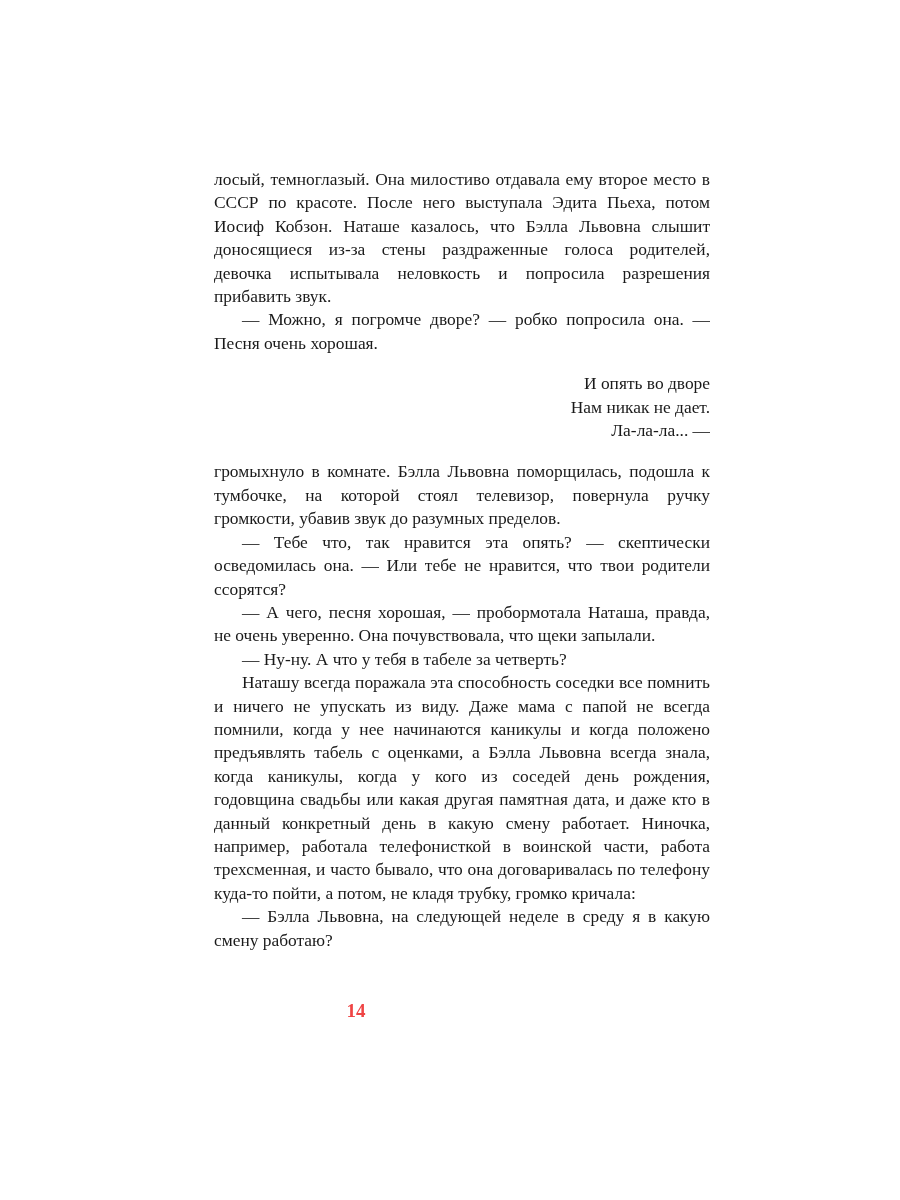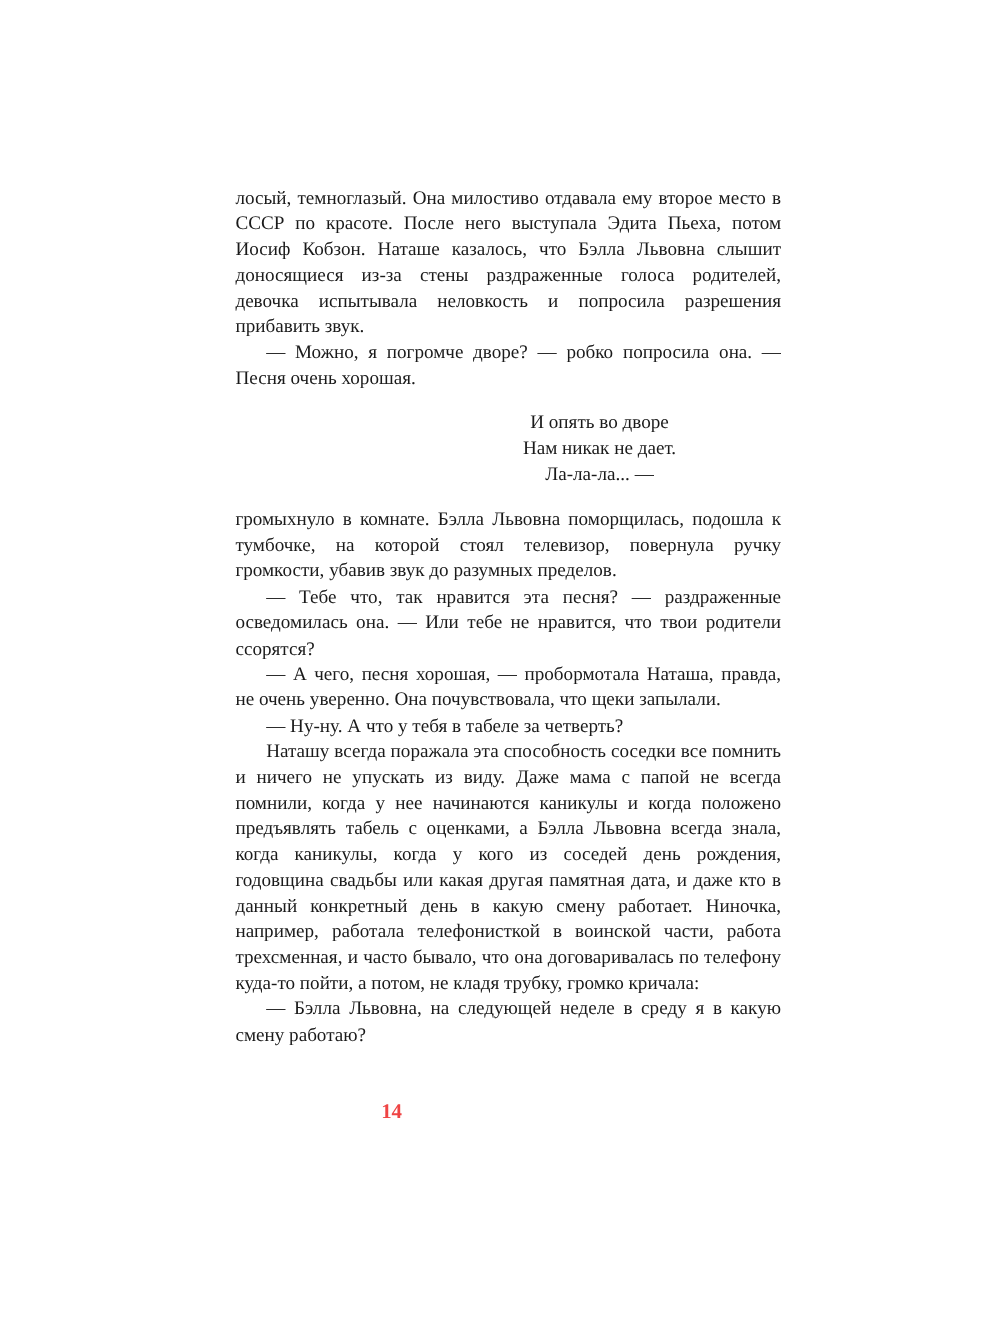--- a/index.html
+++ b/index.html
@@ -45,21 +45,21 @@
     list-style: none;
   }
   .verse-block {
     margin-top: 17px;
     margin-bottom: 18px;
     padding-left: 166px;
   }
   .verse li {
     font-size: 17.4px;
     line-height: 1.345;
-    text-align: center;
+    text-align: right;
     white-space: nowrap;
   }
   .page-number {
     position: absolute;
     left: 0;
     right: 0;
     top: 1000px;
     text-align: center;
     font-size: 19px;
     font-weight: bold;
@@ -78,21 +78,21 @@
 
     <p class="para indent">— Можно, я погромче дворе? — робко попросила она. — Песня очень хорошая.</p>
 
     <ul class="verse verse-block">
       <li>И опять во дворе</li>
       <li>Нам никак не дает.</li>
       <li>Ла-ла-ла... —</li>
     </ul>
 
     <p class="para">громыхнуло в комнате. Бэлла Львовна поморщилась, подошла к тумбочке, на которой стоял телевизор, повернула ручку громкости, убавив звук до разумных пределов.</p>
-    <p class="para indent">— Тебе что, так нравится эта песня? — раздраженные осведомилась она. — Или тебе не нравится, что твои родители ссорятся?</p>
+    <p class="para indent">— Тебе что, так нравится эта опять? — скептически осведомилась она. — Или тебе не нравится, что твои родители ссорятся?</p>
     <p class="para indent">— А чего, песня хорошая, — пробормотала Наташа, правда, не очень уверенно. Она почувствовала, что щеки запылали.</p>
     <p class="para indent nojust">— Ну-ну. А что у тебя в табеле за четверть?</p>
     <p class="para indent">Наташу всегда поражала эта способность соседки все помнить и ничего не упускать из виду. Даже мама с папой не всегда помнили, когда у нее начинаются каникулы и когда положено предъявлять табель с оценками, а Бэлла Львовна всегда знала, когда каникулы, когда у кого из соседей день рождения, годовщина свадьбы или какая другая памятная дата, и даже кто в данный конкретный день в какую смену работает. Ниночка, например, работала телефонисткой в воинской части, работа трехсменная, и часто бывало, что она договаривалась по телефону куда-то пойти, а потом, не кладя трубку, громко кричала:</p>
     <p class="para indent">— Бэлла Львовна, на следующей неделе в среду я в какую смену работаю?</p>
 
   </div>
 
   <div class="page-number">14</div>
 
 </div>

